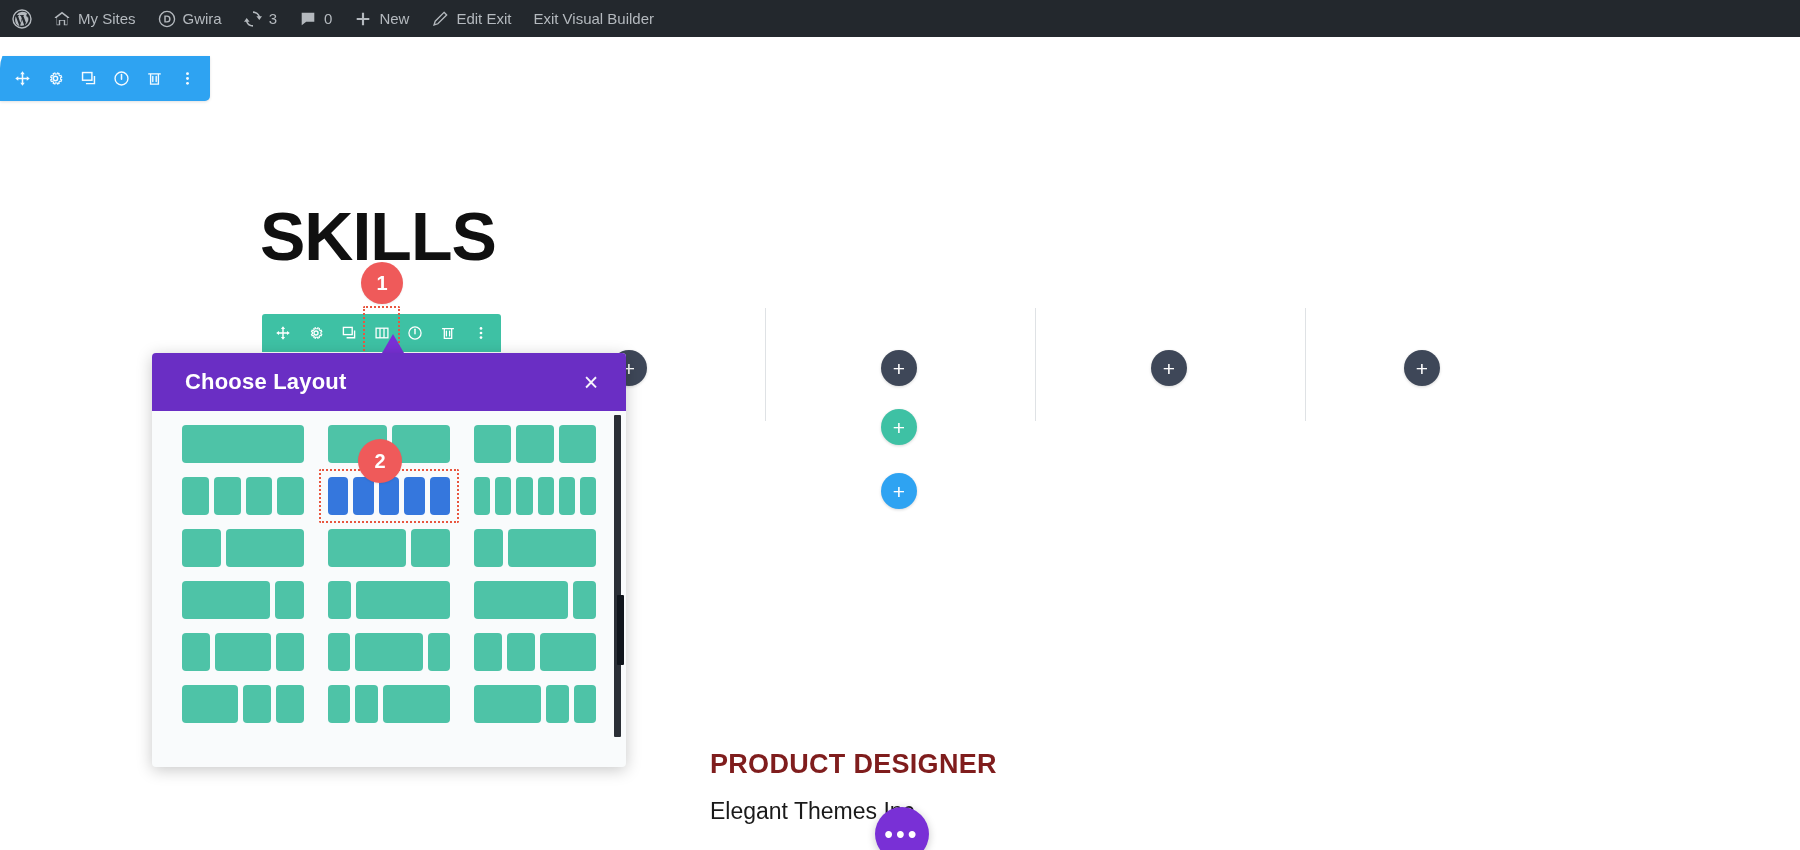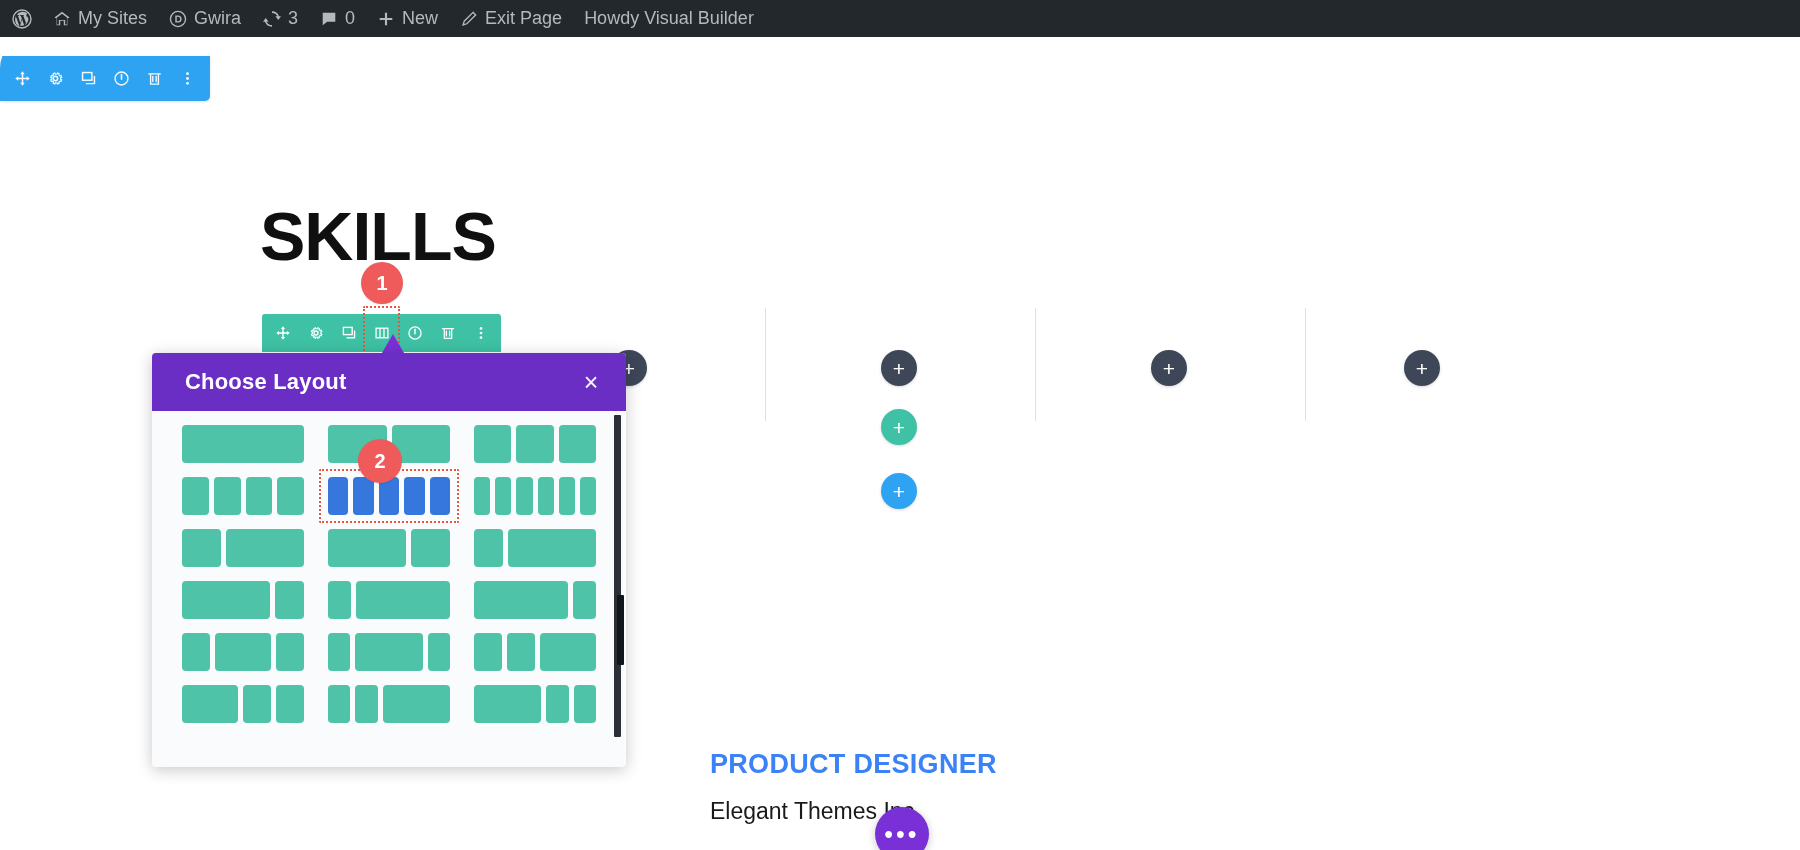--- a/index.html
+++ b/index.html
@@ -8,21 +8,21 @@
     font-family:"Liberation Sans", sans-serif;
     background:#ffffff;
     position:relative;
   }
 
   
   #adminbar {
     position:absolute; top:0; left:0; width:1800px; height:37px;
     background:#23282d; color:#b4b9be;
     display:flex; align-items:center;
-    font-size:18px; z-index:200;
+    font-size:15px; z-index:200;
   }
   .ab-item {
     display:flex; align-items:center; gap:7px;
     height:37px; padding:0 11px; color:#b4b9be; white-space:nowrap;
   }
   .ab-logo { padding-left:12px; padding-right:10px; }
   .ab-spacer { flex:1 1 auto; }
   .ab-right { display:flex; align-items:center; }
   .ab-ico { display:inline-block; line-height:0; }
   .ab-ico svg { display:block; }
@@ -112,21 +112,21 @@
     display:flex; align-items:center; justify-content:center;
     color:#fff; font-size:21px; line-height:1; font-weight:400;
     box-shadow:0 1px 3px rgba(0,0,0,.16);
   }
   .plus-dark { background:#3e4758; }
   .plus-green { background:#3ec1a4; }
   .plus-blue { background:#2ea3f2; }
 
   #exp-title {
     position:absolute; left:710px; top:712px;
-    font-size:27px; font-weight:bold; color:#3b82f6; letter-spacing:.3px;
+    font-size:27px; font-weight:bold; color:#7f1d1d; letter-spacing:.3px;
   }
   #exp-company {
     position:absolute; left:710px; top:761px;
     font-size:23px; color:#1a1a1a;
   }
   #exp-dates {
     position:absolute; left:710px; top:812px;
     font-size:19px; color:#1a1a1a;
   }
   #fab-more {
@@ -242,25 +242,25 @@
     </span>
     <span>New</span>
   </div>
 
   <div class="ab-item">
     <span class="ab-ico">
       <svg width="18" height="18" viewBox="0 0 20 20">
           <path d="M14.5 2.6 17.4 5.5 7.6 15.3l-4.2 1.3 1.3-4.2L14.5 2.6z" fill="none" stroke="#b4b9be" stroke-width="1.5"></path>
         </svg>
     </span>
-    <span>Exit Page</span>
-  </div>
-
-  <div class="ab-item">
-    <span>Howdy Visual Builder</span>
+    <span>Edit Exit</span>
+  </div>
+
+  <div class="ab-item">
+    <span>Exit Visual Builder</span>
   </div>
 
   <div class="ab-spacer"></div>
 
 </div>
 
 <div id="page">
 
   <div id="section-toolbar">
     <div class="tb-btn">

